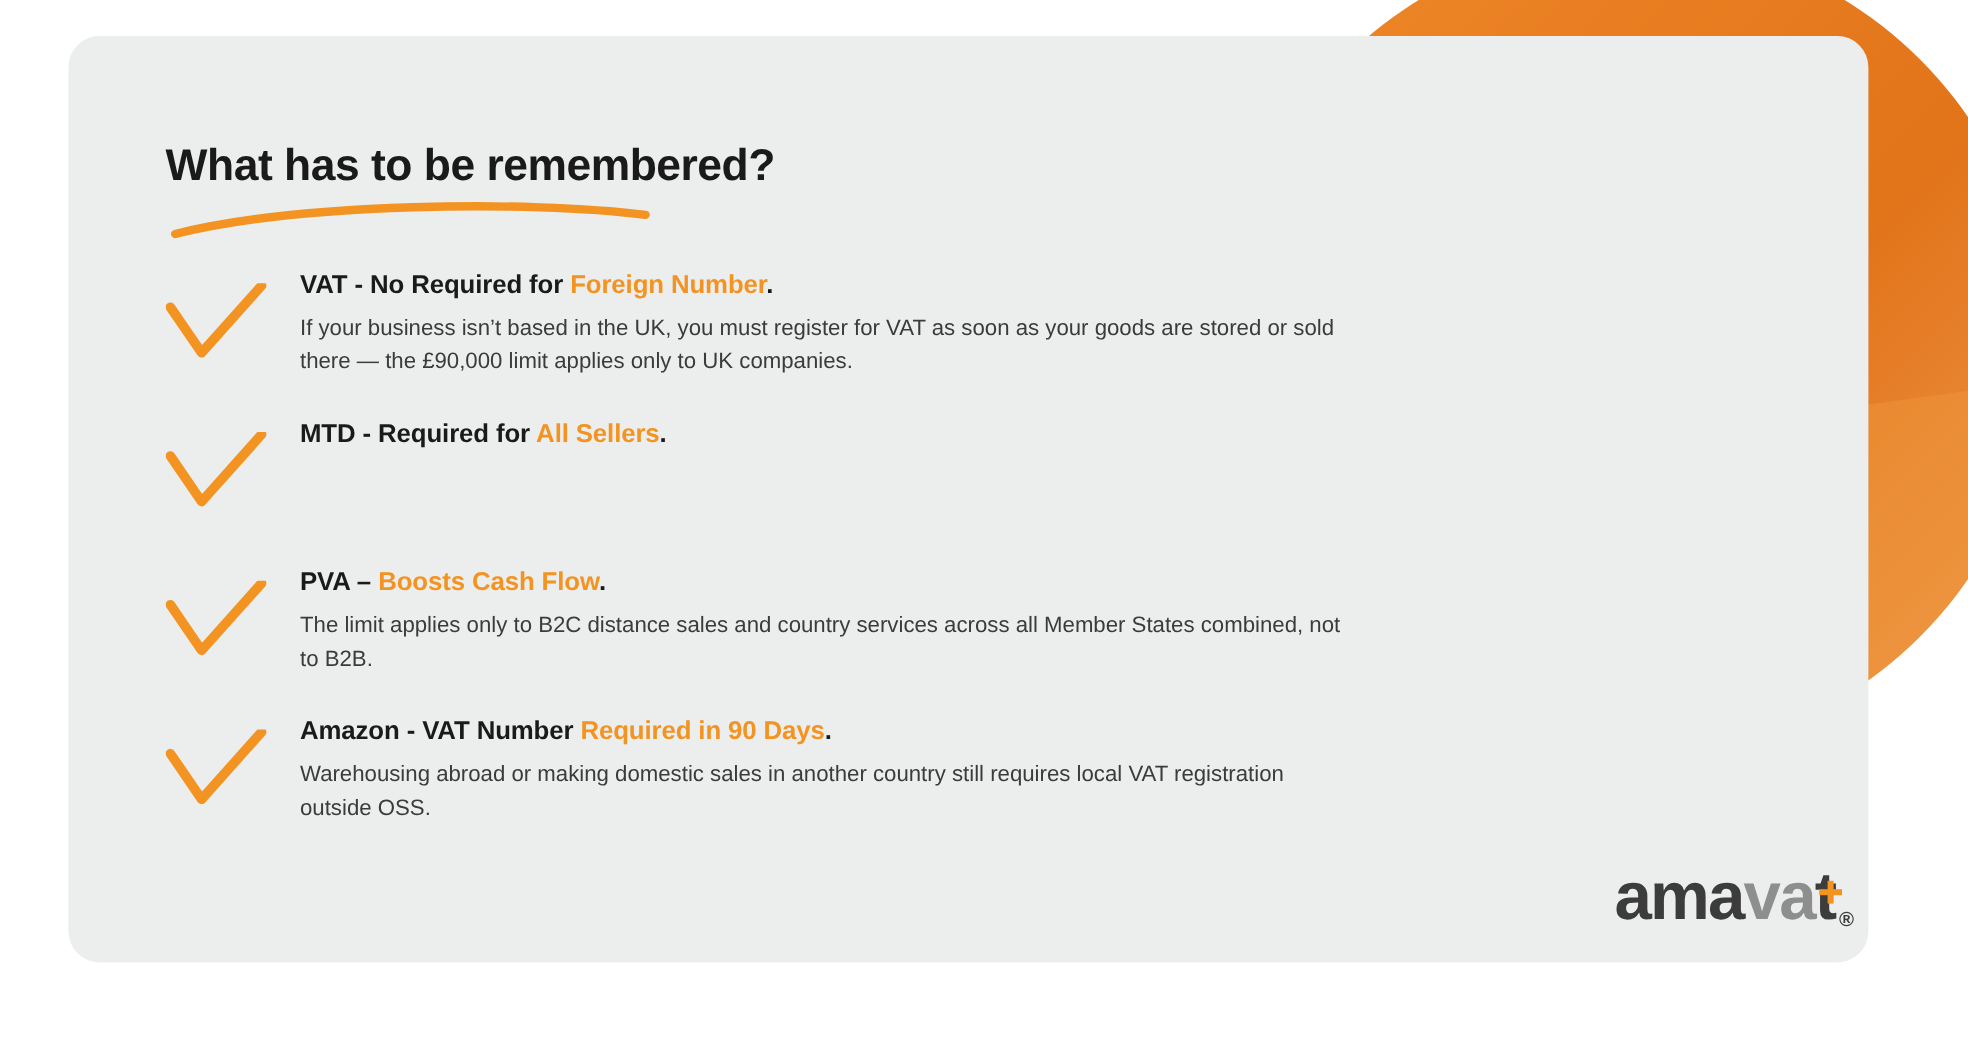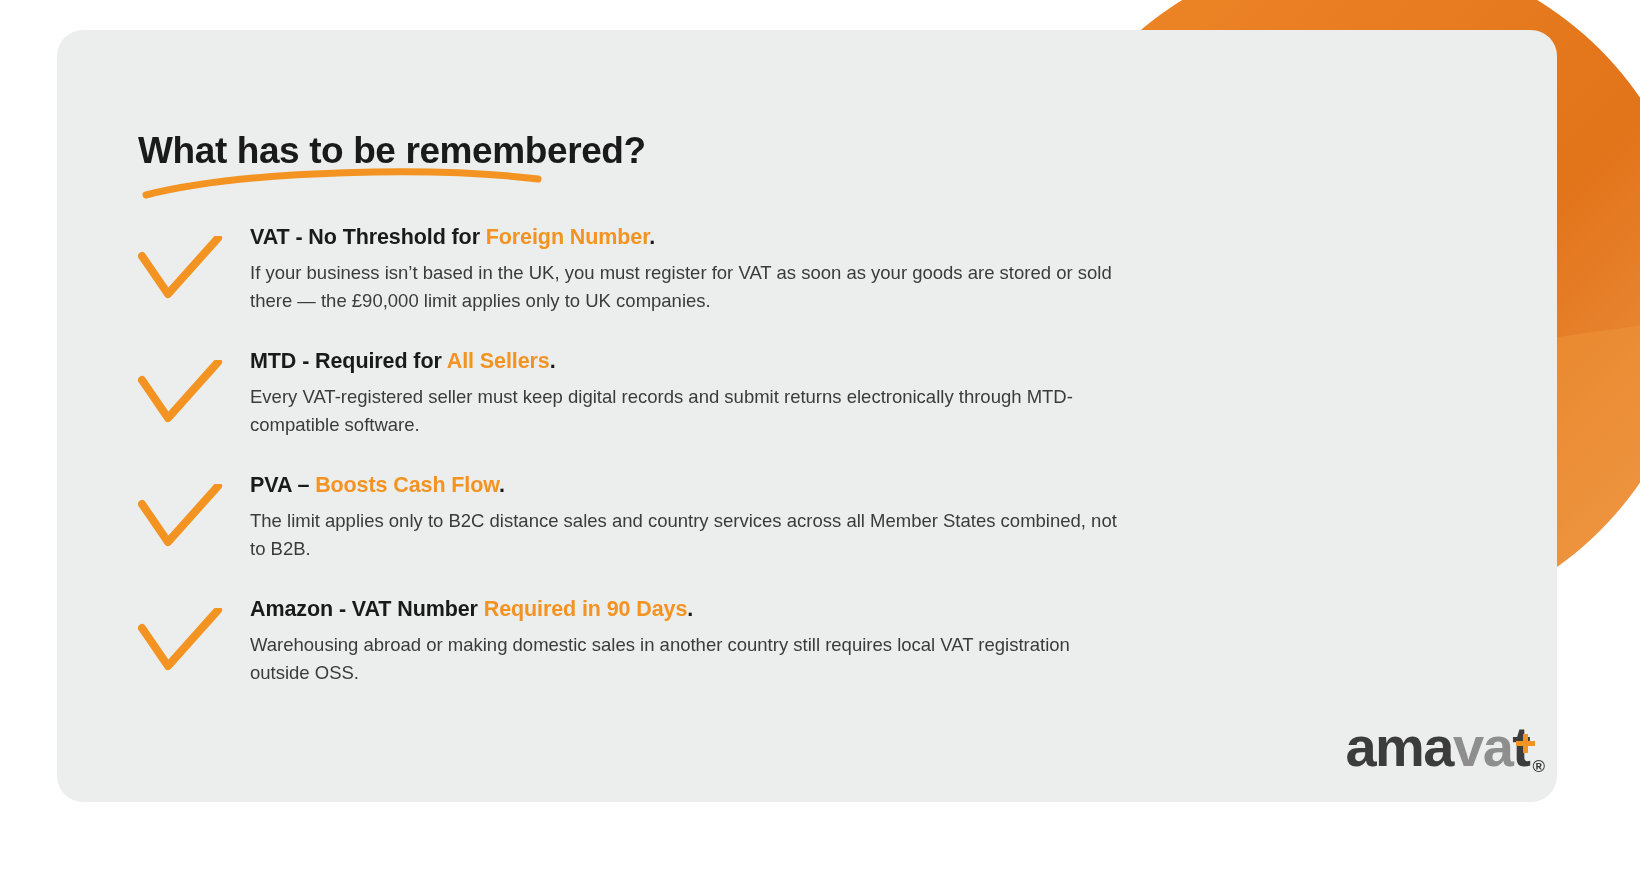--- a/index.html
+++ b/index.html
@@ -37,21 +37,21 @@
     width: 1500px;
     height: 772px;
     background: #eceded;
     border-radius: 26px;
   }
 
   
   .heading-block {
     position: absolute;
     left: 138px;
-    top: 129px;
+    top: 116px;
     width: 900px;
   }
   .heading {
     font-size: 37px;
     font-weight: bold;
     color: #1a1a1a;
     letter-spacing: -0.4px;
     line-height: 1.2;
   }
   .underline-swoosh {
@@ -191,37 +191,36 @@
   <div class="list">
 
     <div class="item">
       <div class="check">
         <svg width="86" height="72" viewBox="0 0 86 72" aria-hidden="true">
           <path d="M4,20 L30,58 L80,2" stroke="#f39321" stroke-width="8" fill="none" stroke-linecap="round" stroke-linejoin="round"></path>
         </svg>
       </div>
       <div class="item-text">
         <div class="item-title">
-          <span>VAT - No Threshold for </span><span class="accent">Foreign Number</span><span class="dot">.</span>
+          <span>VAT - No Required for </span><span class="accent">Foreign Number</span><span class="dot">.</span>
         </div>
         <div class="item-desc">If your business isn’t based in the UK, you must register for VAT as soon as your goods are stored or sold there — the £90,000 limit applies only to UK companies.</div>
       </div>
     </div>
 
     <div class="item">
       <div class="check">
         <svg width="86" height="72" viewBox="0 0 86 72" aria-hidden="true">
           <path d="M4,20 L30,58 L80,2" stroke="#f39321" stroke-width="8" fill="none" stroke-linecap="round" stroke-linejoin="round"></path>
         </svg>
       </div>
       <div class="item-text">
         <div class="item-title">
           <span>MTD - Required for </span><span class="accent">All Sellers</span><span class="dot">.</span>
         </div>
-        <div class="item-desc">Every VAT-registered seller must keep digital records and submit returns electronically through MTD-compatible software.</div>
       </div>
     </div>
 
     <div class="item">
       <div class="check">
         <svg width="86" height="72" viewBox="0 0 86 72" aria-hidden="true">
           <path d="M4,20 L30,58 L80,2" stroke="#f39321" stroke-width="8" fill="none" stroke-linecap="round" stroke-linejoin="round"></path>
         </svg>
       </div>
       <div class="item-text">

